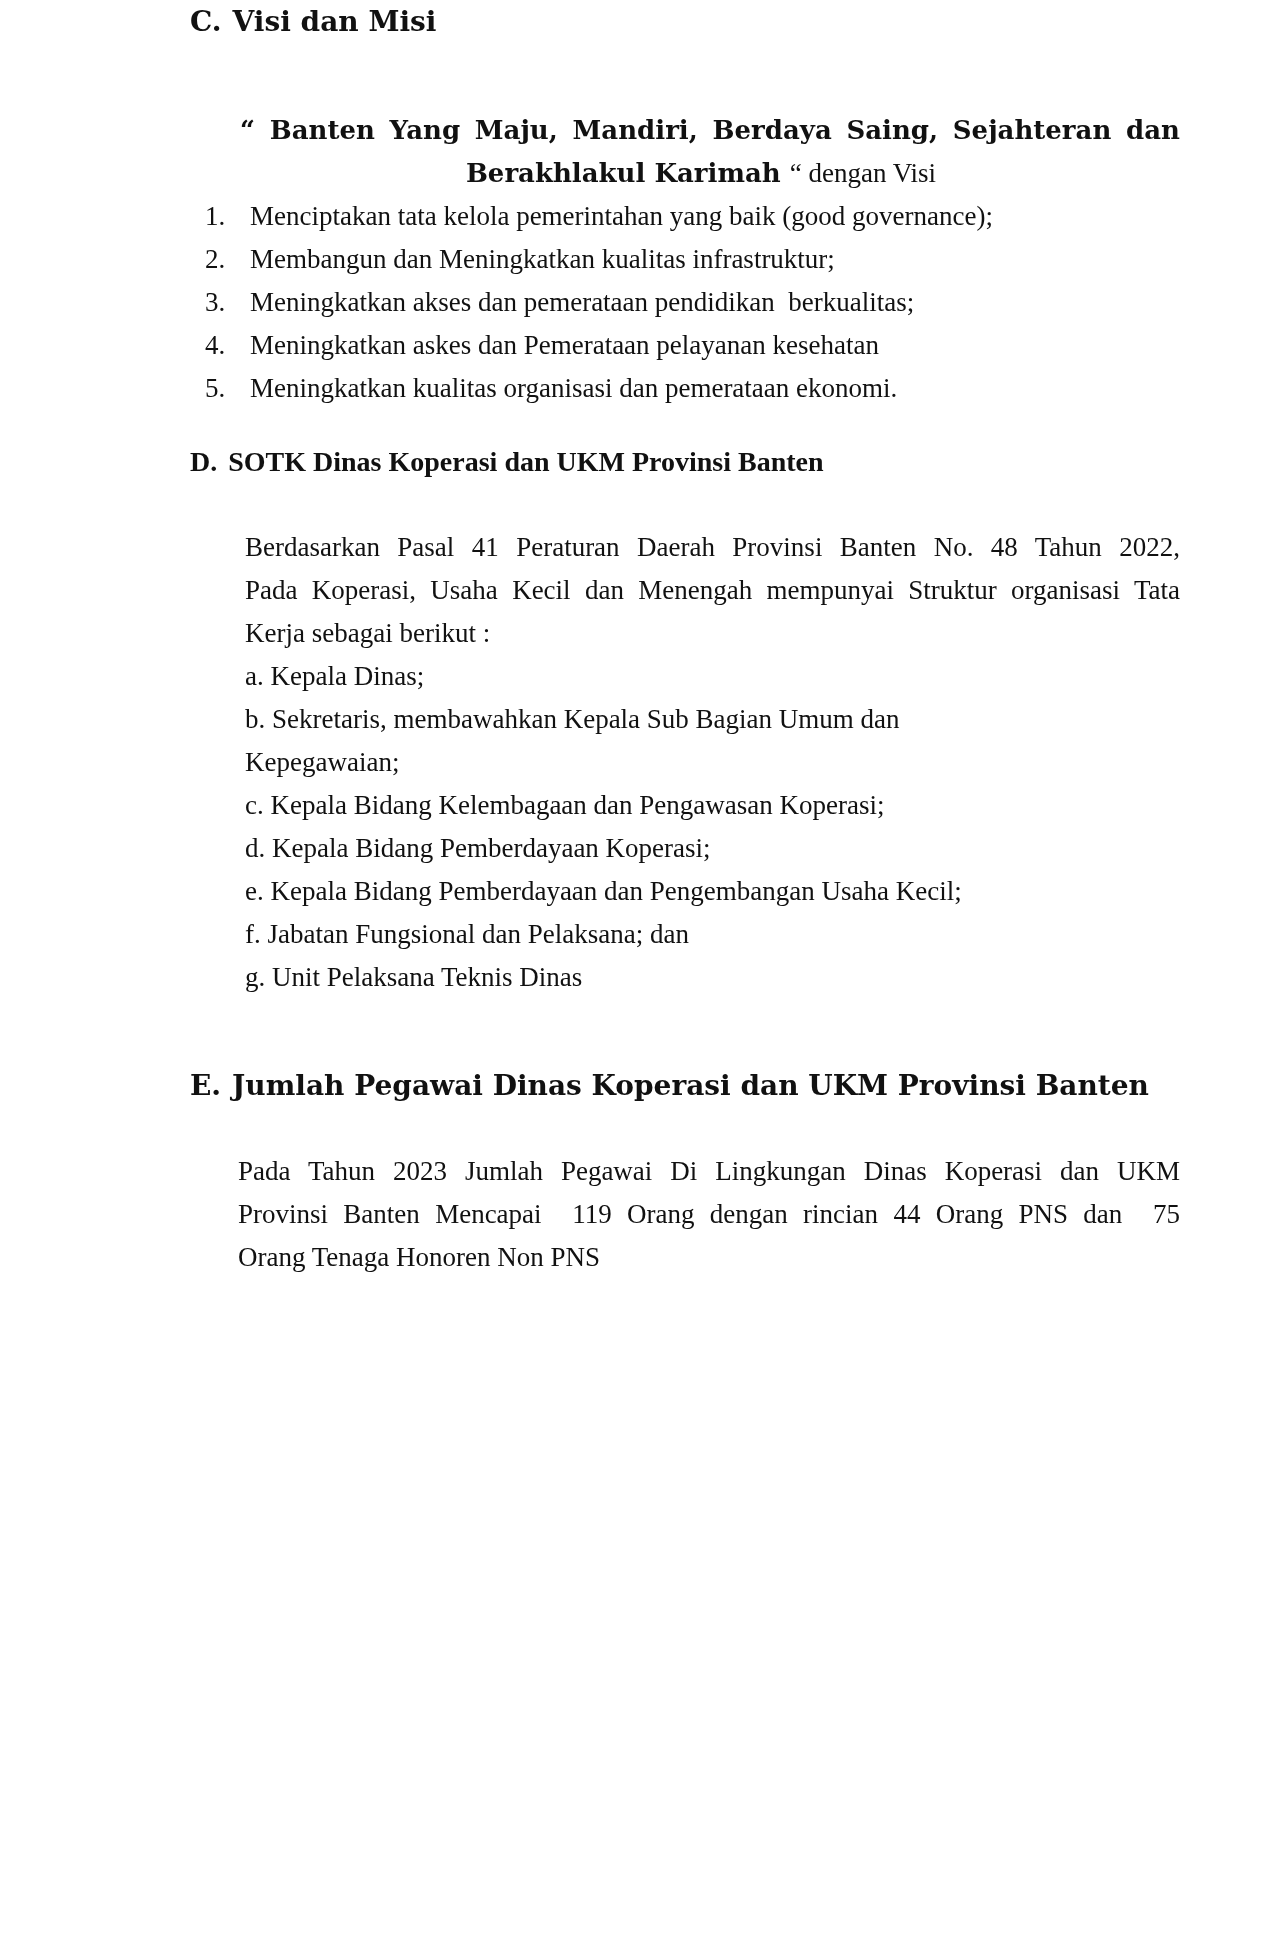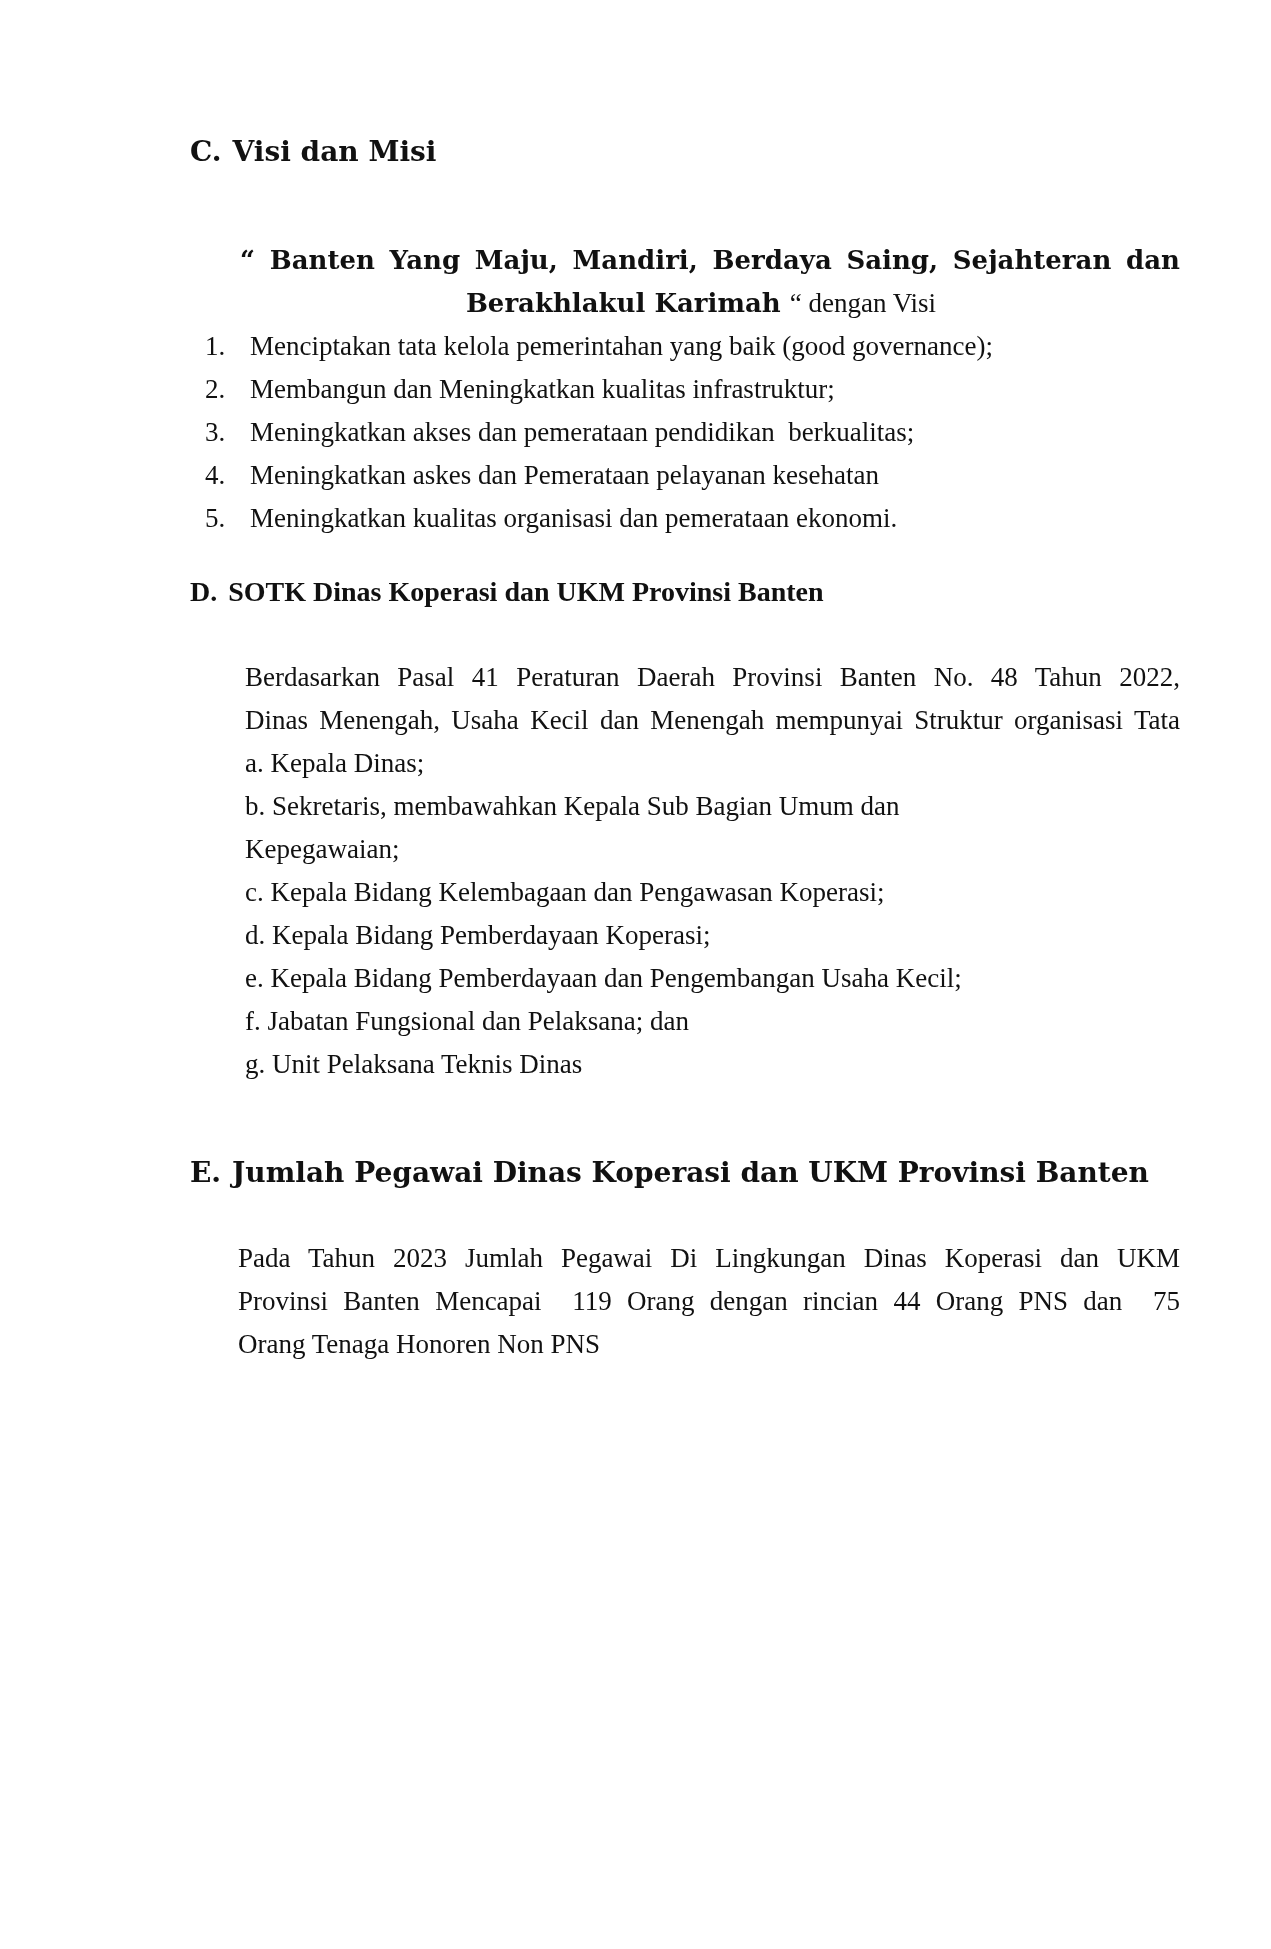--- a/index.html
+++ b/index.html
@@ -7,21 +7,20 @@
     padding: 0;
     background: #ffffff;
   }
   .page {
     position: relative;
     width: 1271px;
     height: 1949px;
     background: #ffffff;
     color: #111111;
     overflow: hidden;
-    padding-top: 130px;
     box-sizing: border-box;
     font-family: "Liberation Serif", serif;
   }
   
   .heading {
     font-family: "DejaVu Serif", serif;
     font-weight: bold;
     font-size: 28px;
     line-height: 43px;
     margin-left: 190px;
@@ -125,21 +124,22 @@
       </div>
     </div>
 
   <div class="heading heading-d">
     <span class="h-label">D.</span><span>SOTK Dinas Koperasi dan UKM Provinsi Banten</span>
   </div>
 
   <div class="para para-d">
 
   <div class="pline j">Berdasarkan Pasal 41 Peraturan Daerah Provinsi Banten No. 48 Tahun 2022,</div>
-      <div class="pline j">Dinas Menengah, Usaha Kecil dan Menengah mempunyai Struktur organisasi Tata</div>
+      <div class="pline j">Pada Koperasi, Usaha Kecil dan Menengah mempunyai Struktur organisasi Tata</div>
+      <div class="pline">Kerja sebagai berikut :</div>
     </div>
 
   <div class="letters">
 
   <div class="pline">a. Kepala Dinas;</div>
       <div class="pline">b. Sekretaris, membawahkan Kepala Sub Bagian Umum dan</div>
       <div class="pline">Kepegawaian;</div>
       <div class="pline">c. Kepala Bidang Kelembagaan dan Pengawasan Koperasi;</div>
       <div class="pline">d. Kepala Bidang Pemberdayaan Koperasi;</div>
       <div class="pline">e. Kepala Bidang Pemberdayaan dan Pengembangan Usaha Kecil;</div>

